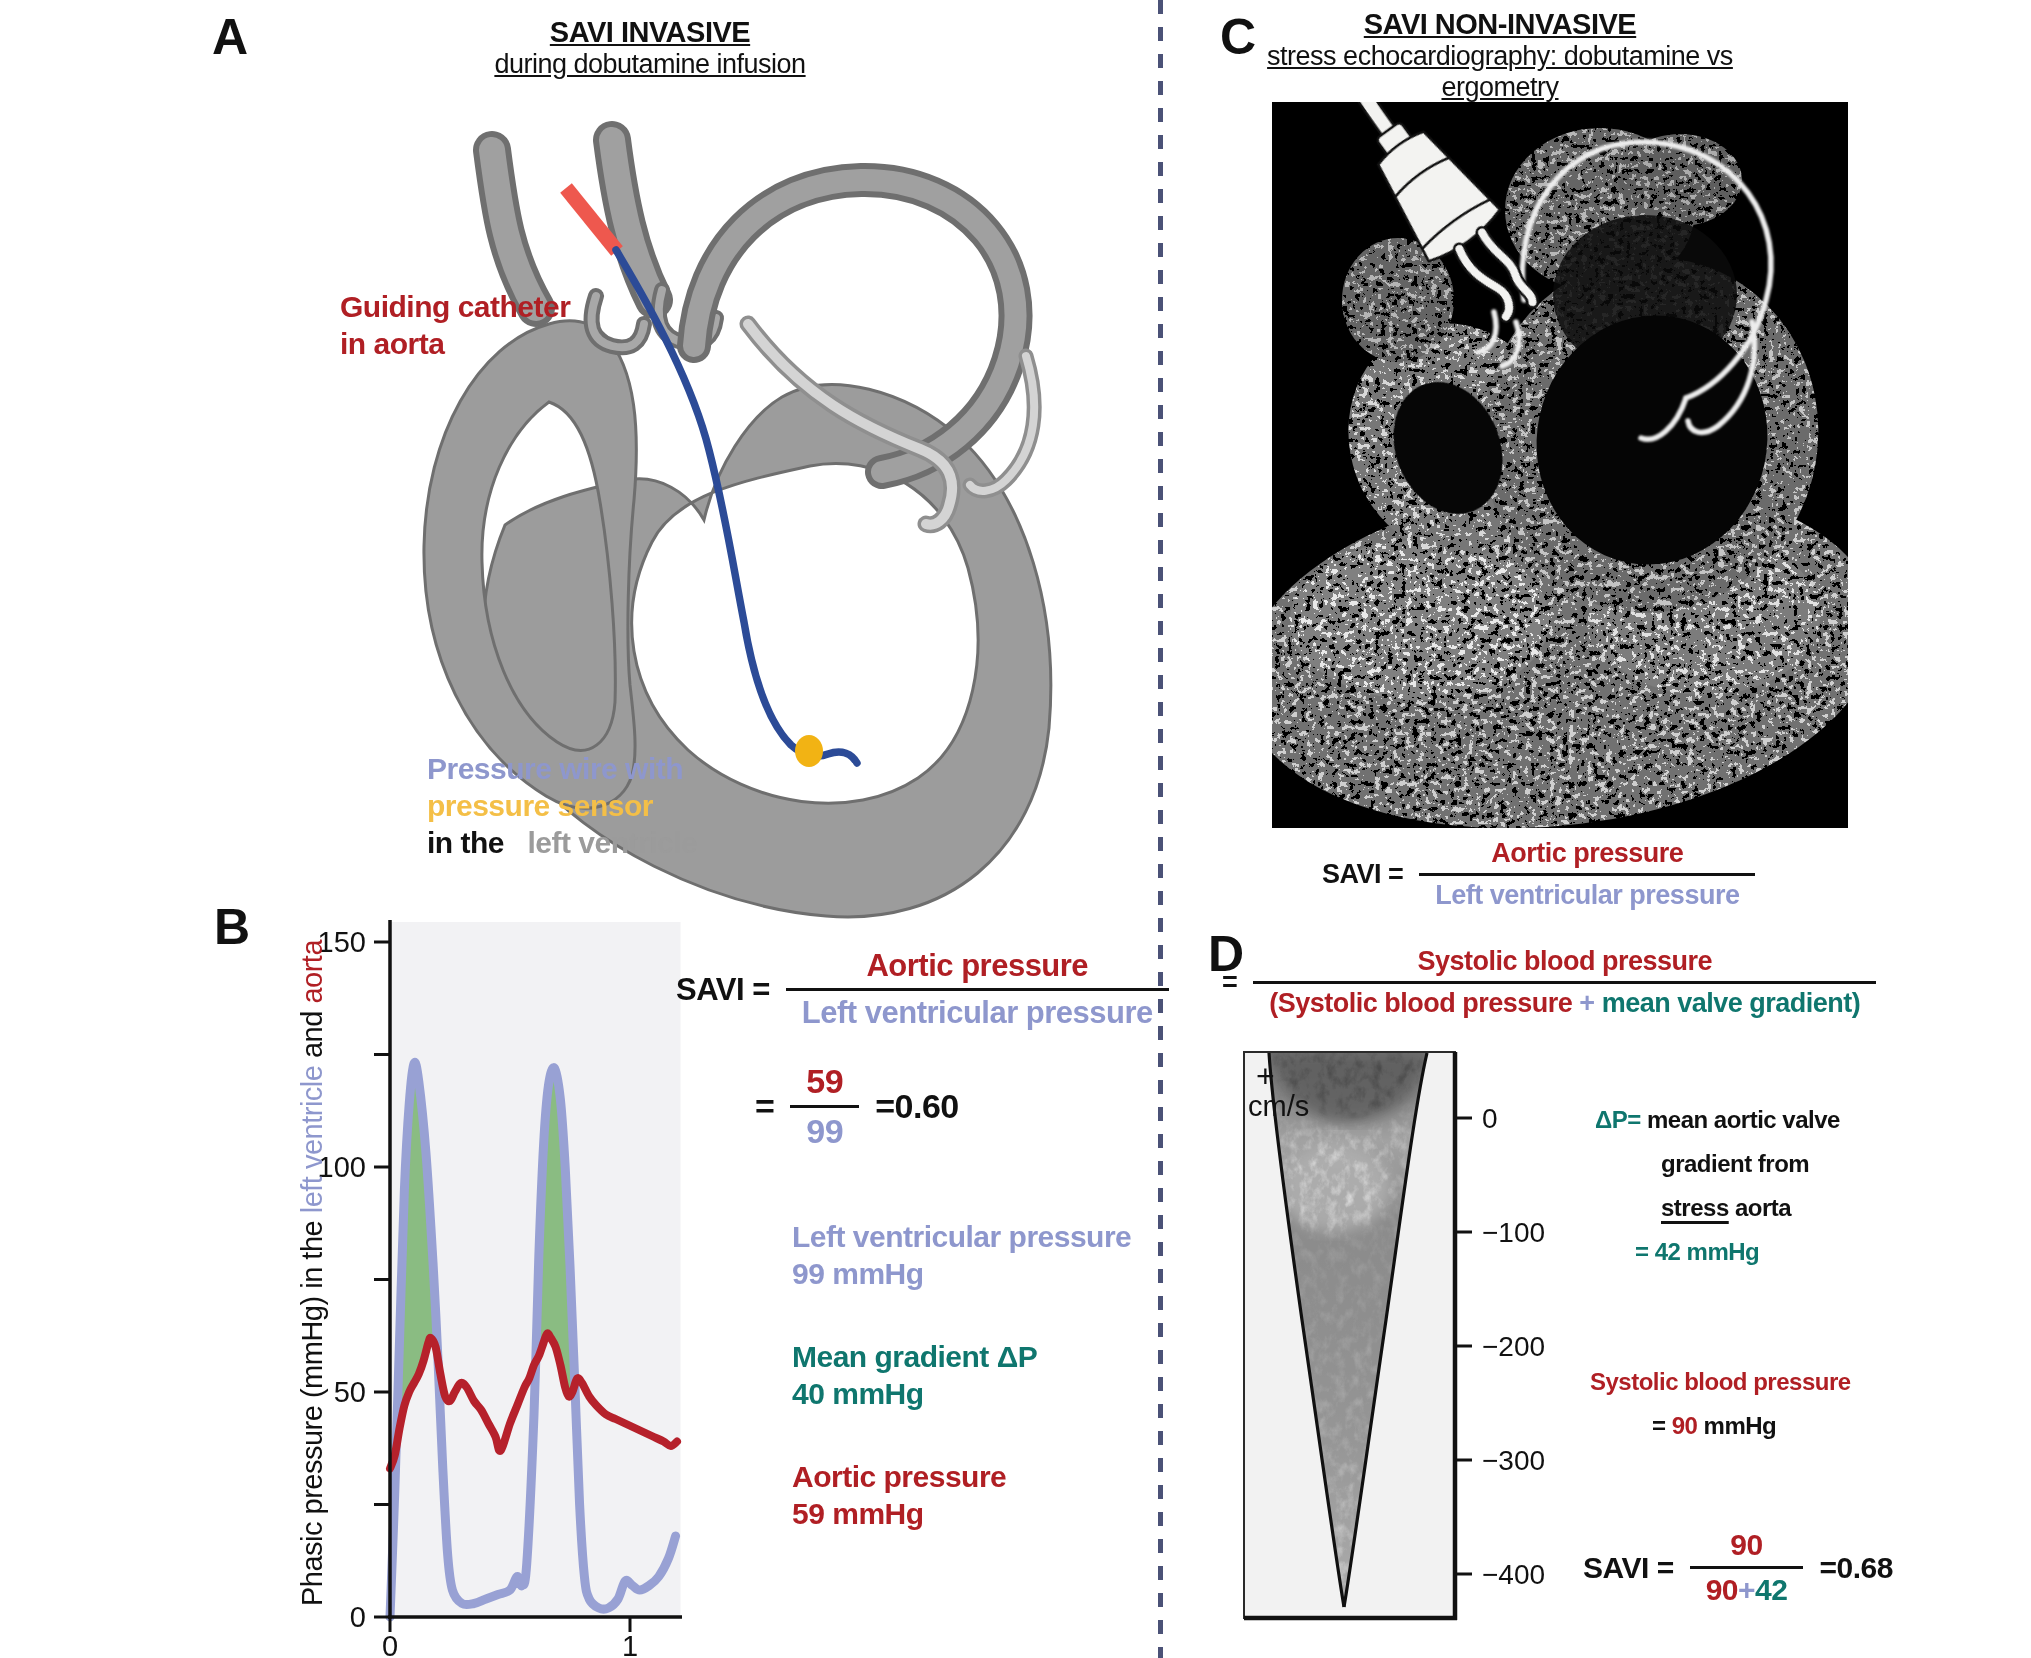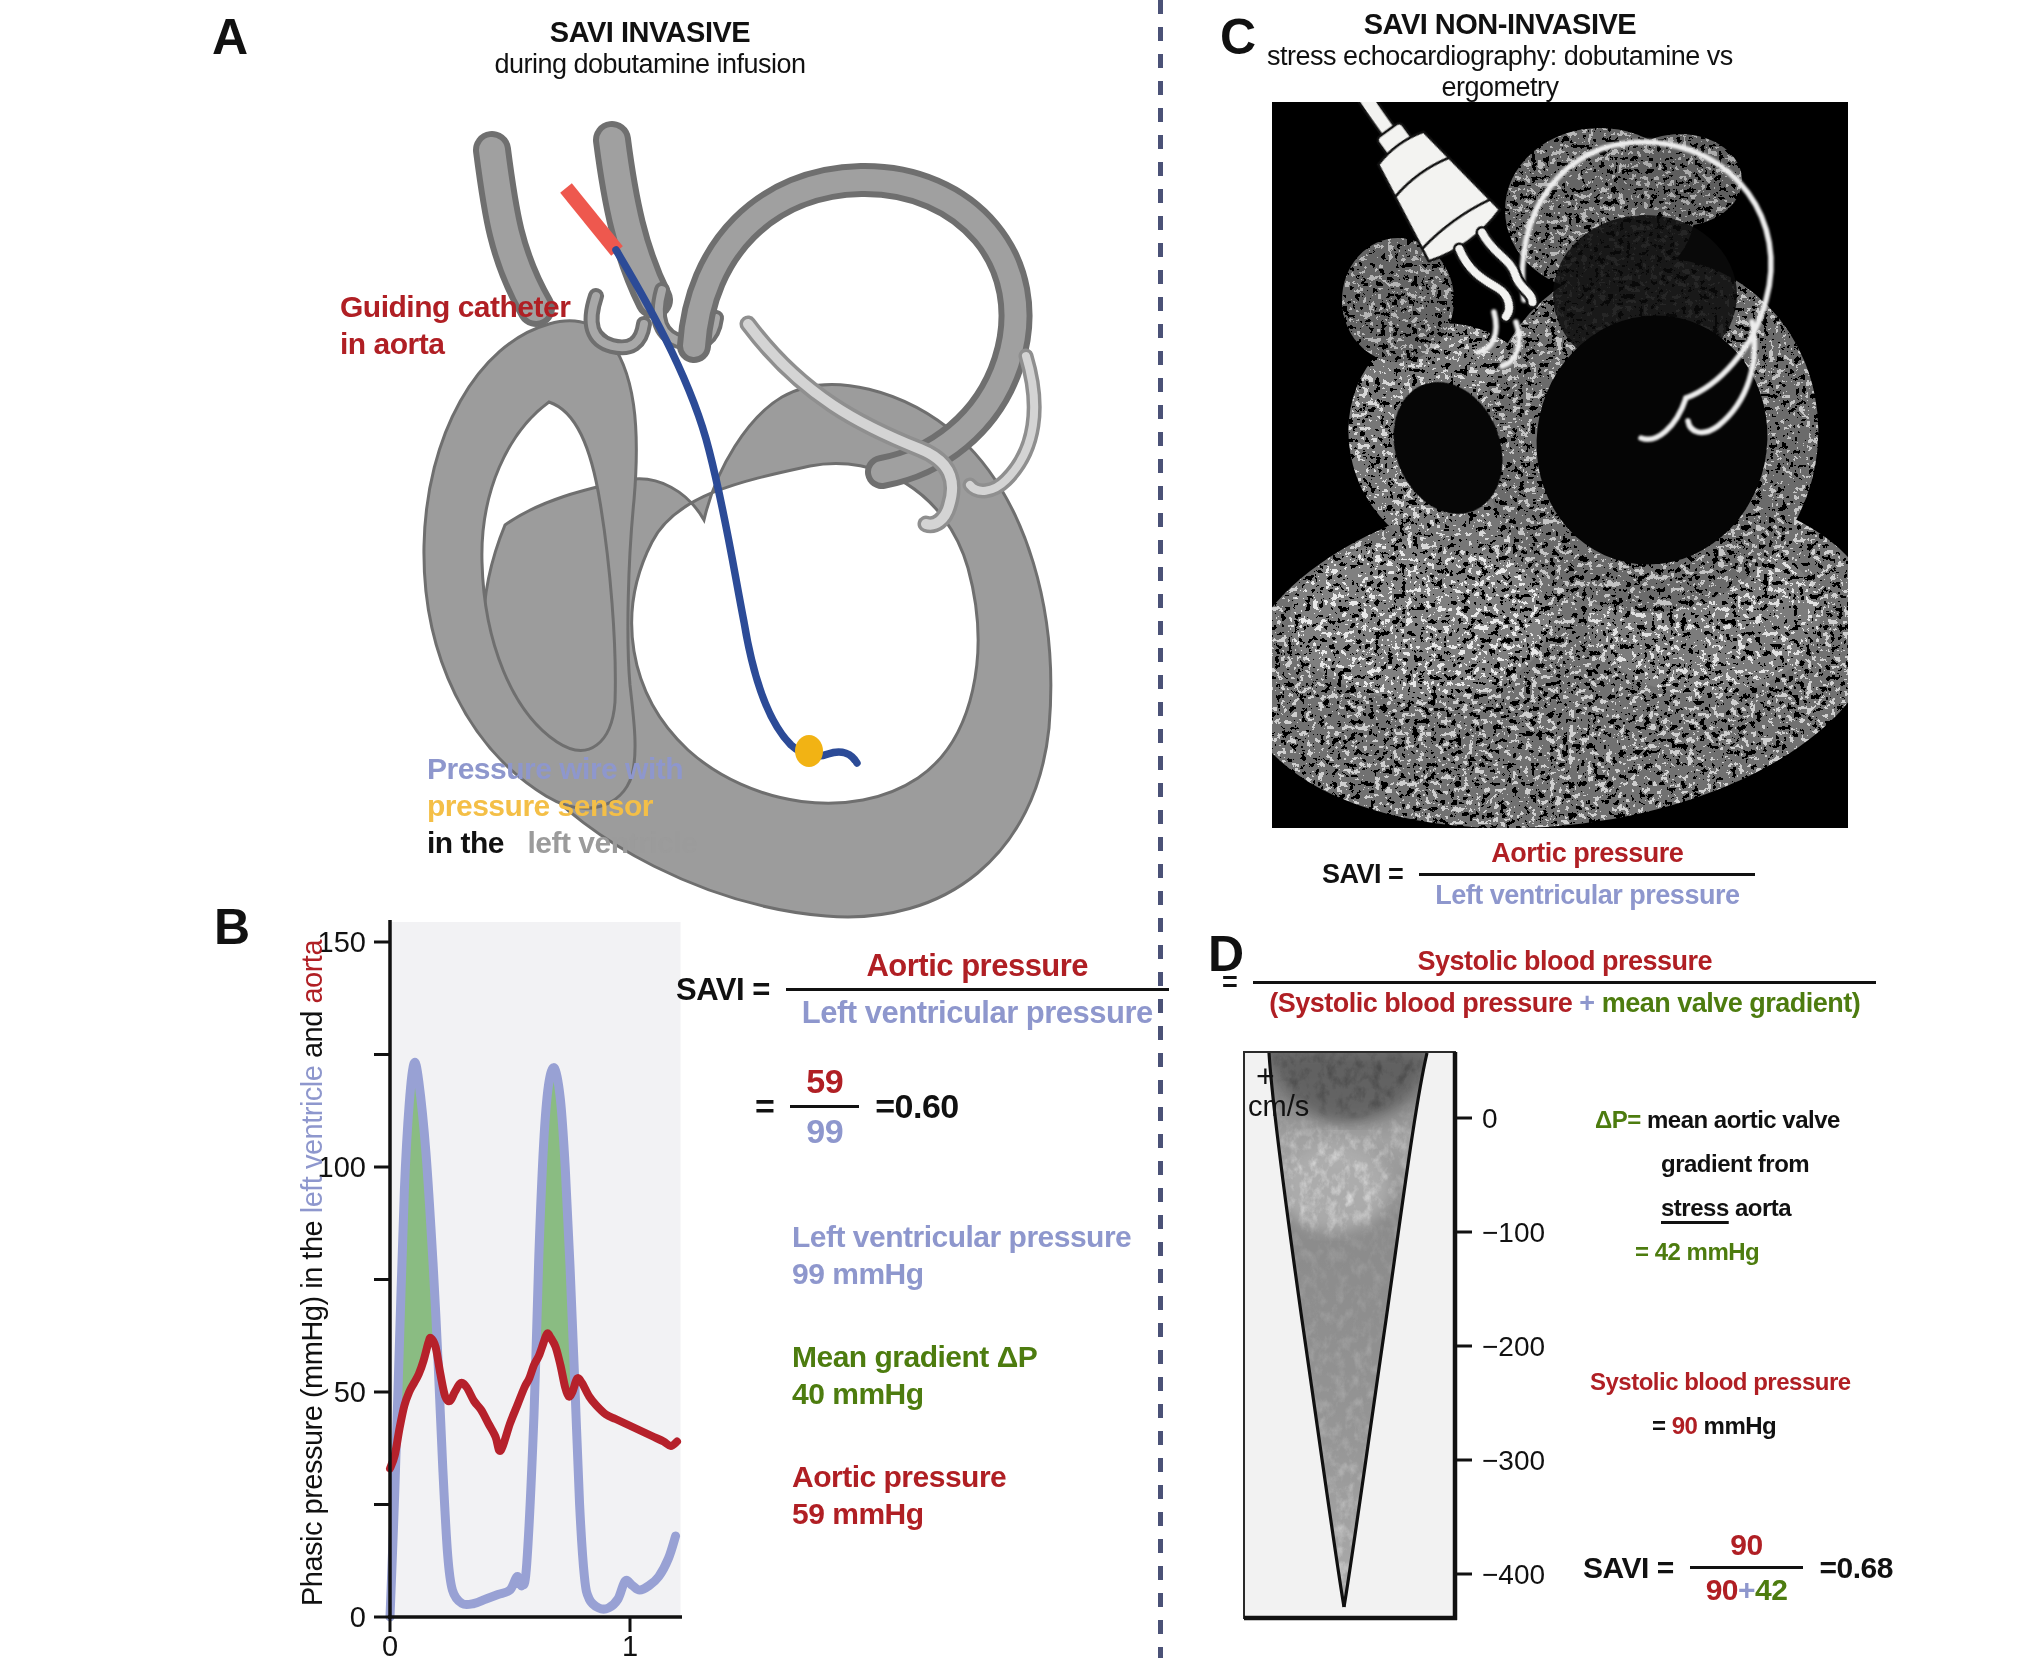--- a/index.html
+++ b/index.html
@@ -1,25 +1,25 @@
 <!DOCTYPE html>
 <html><head>
 <meta charset="utf-8">
 <style>
   html,body{margin:0;padding:0;background:#fff;}
   #page{position:relative;width:2031px;height:1658px;background:#ffffff;overflow:hidden;
         font-family:"Liberation Sans", sans-serif;color:#111;}
   .abs{position:absolute;}
   .panel-label{font-size:50px;font-weight:bold;letter-spacing:-1px;}
-  .ptitle{text-align:center;}
+  .ptitle{text-align:center;text-decoration:underline;}
   .ptitle .t1{font-size:29px;font-weight:bold;letter-spacing:-0.5px;}
   .ptitle .t2{font-size:27px;letter-spacing:-0.5px;}
   .red{color:#b01f24;}
   .peri{color:#8e97cd;}
-  .green{color:#4d7c0f;}
+  .green{color:#0f766e;}
   .gold{color:#f4bf47;}
   .grayt{color:#9b9b9b;}
   .blk{color:#111;}
   .lbl{font-size:30px;font-weight:bold;letter-spacing:-0.5px;line-height:37px;}
   .formula-row{display:flex;align-items:center;gap:16px;font-weight:bold;letter-spacing:-0.5px;}
   .frac{display:inline-flex;flex-direction:column;align-items:center;}
   .frac .num{padding:0 16px 4px 16px;}
   .frac .den{border-top:3.5px solid #111;padding:4px 16px 0 16px;}
   .fs31{font-size:31px;} .fs30{font-size:30px;} .fs27{font-size:27px;} .fs34{font-size:34px;}
   .legend-group{margin-bottom:46px;}

